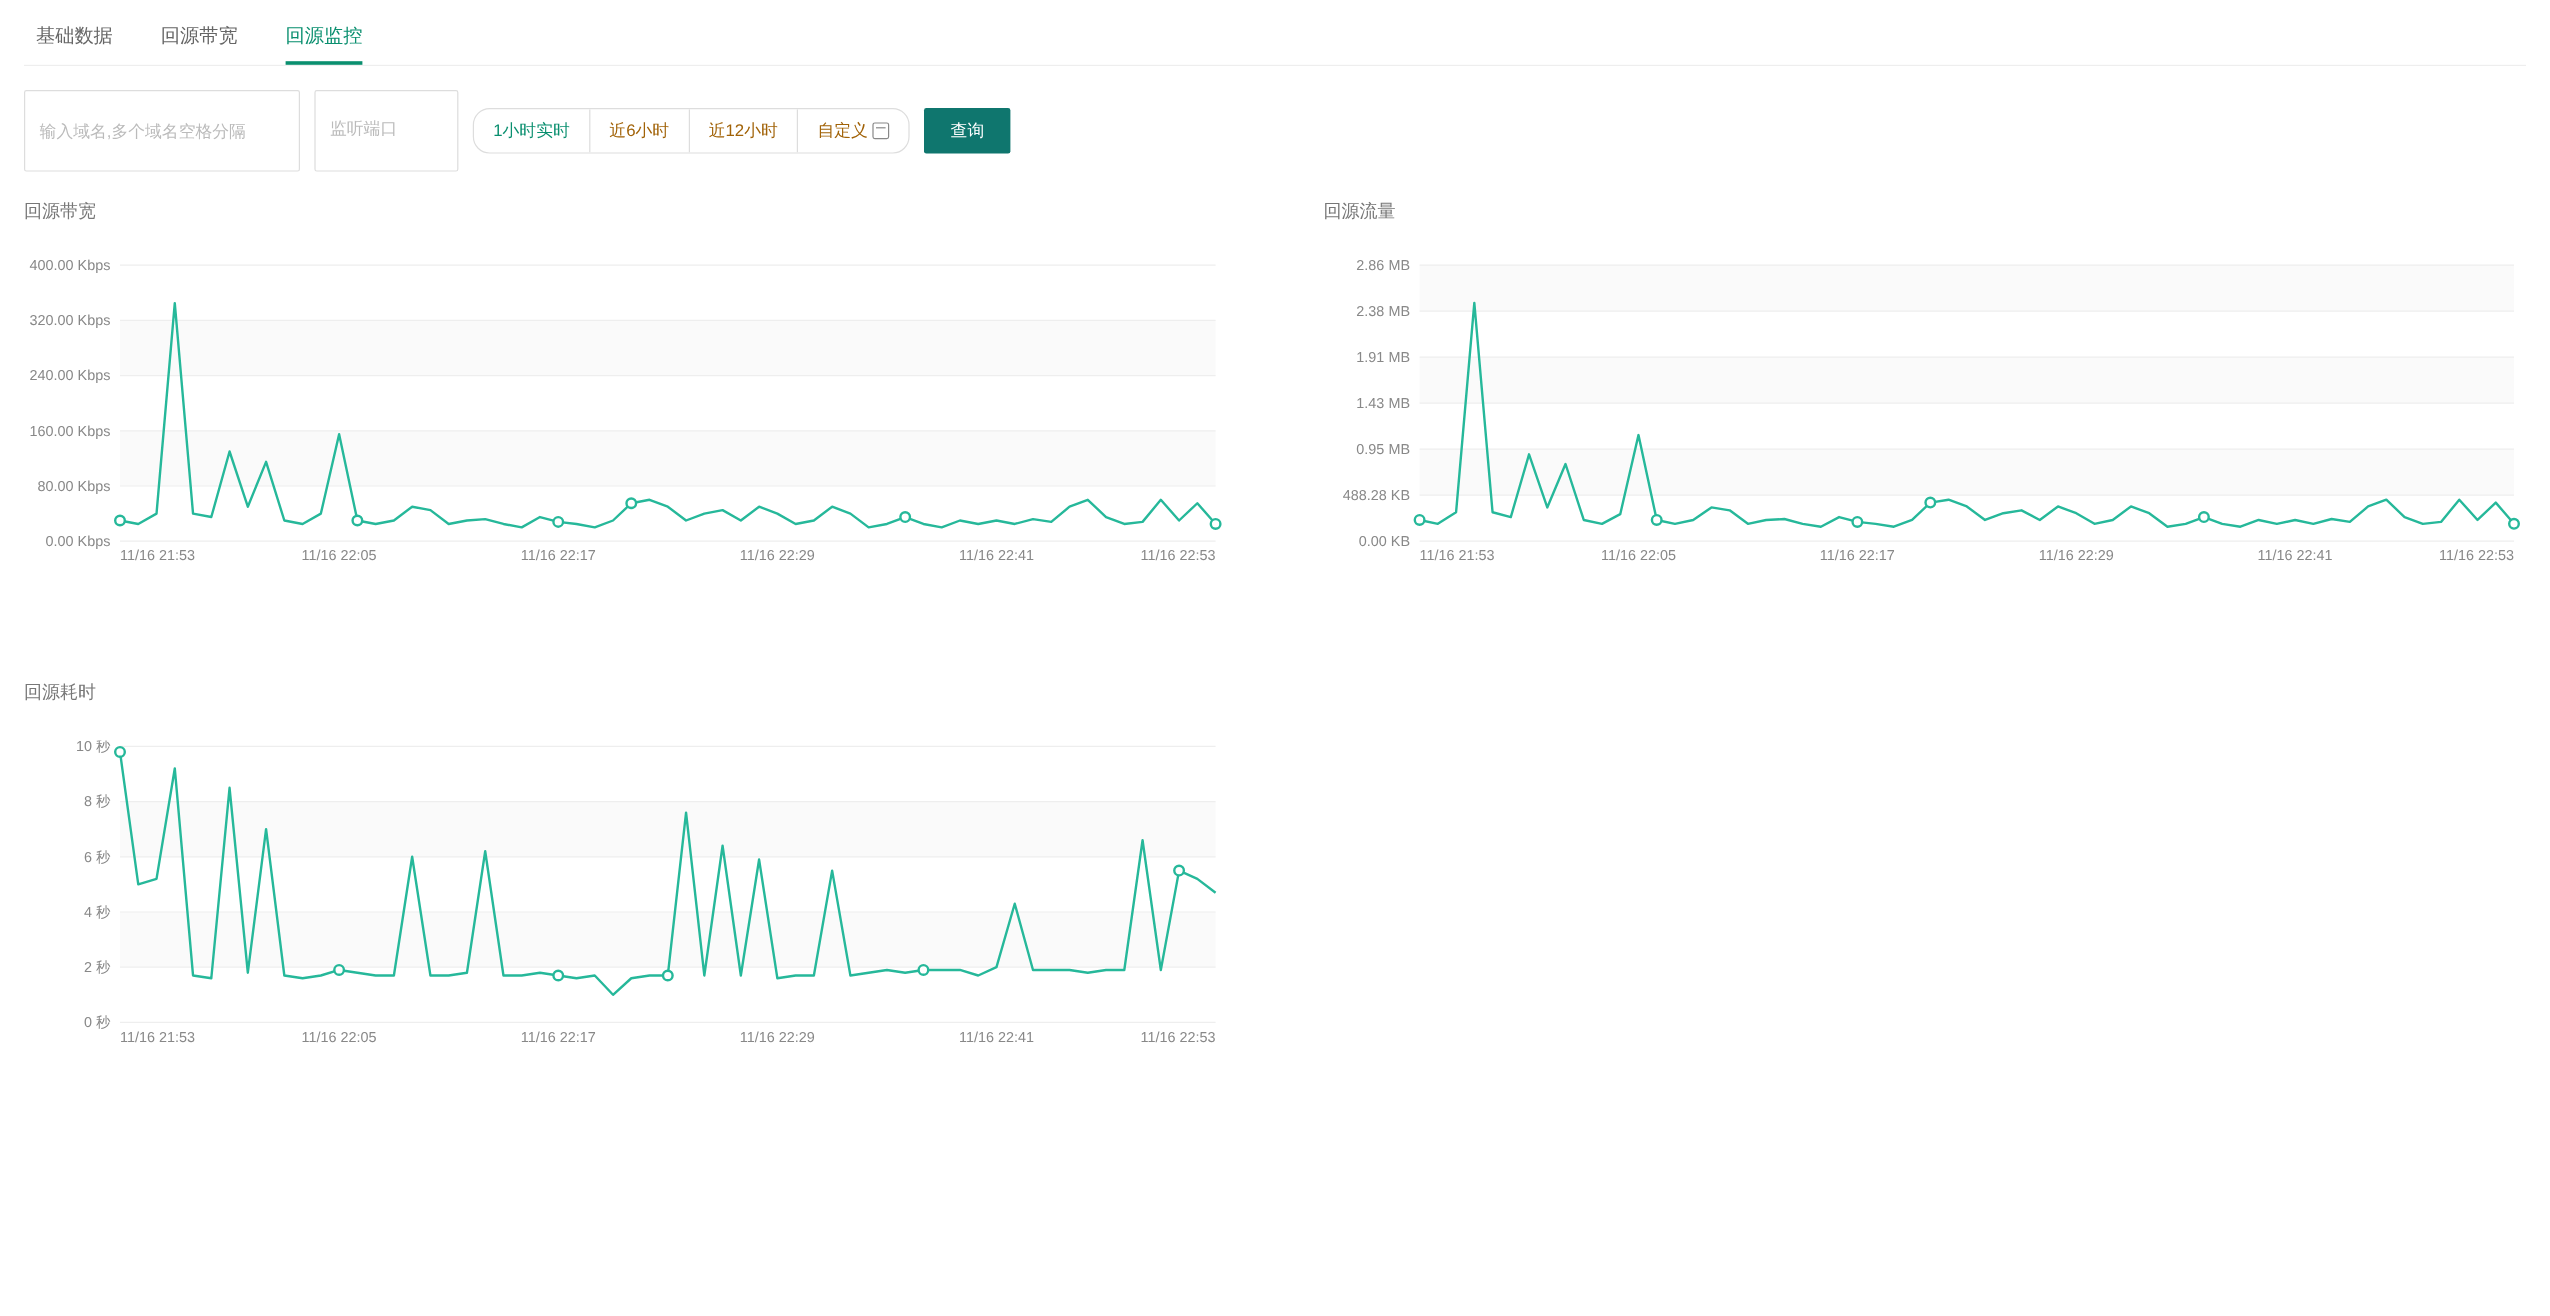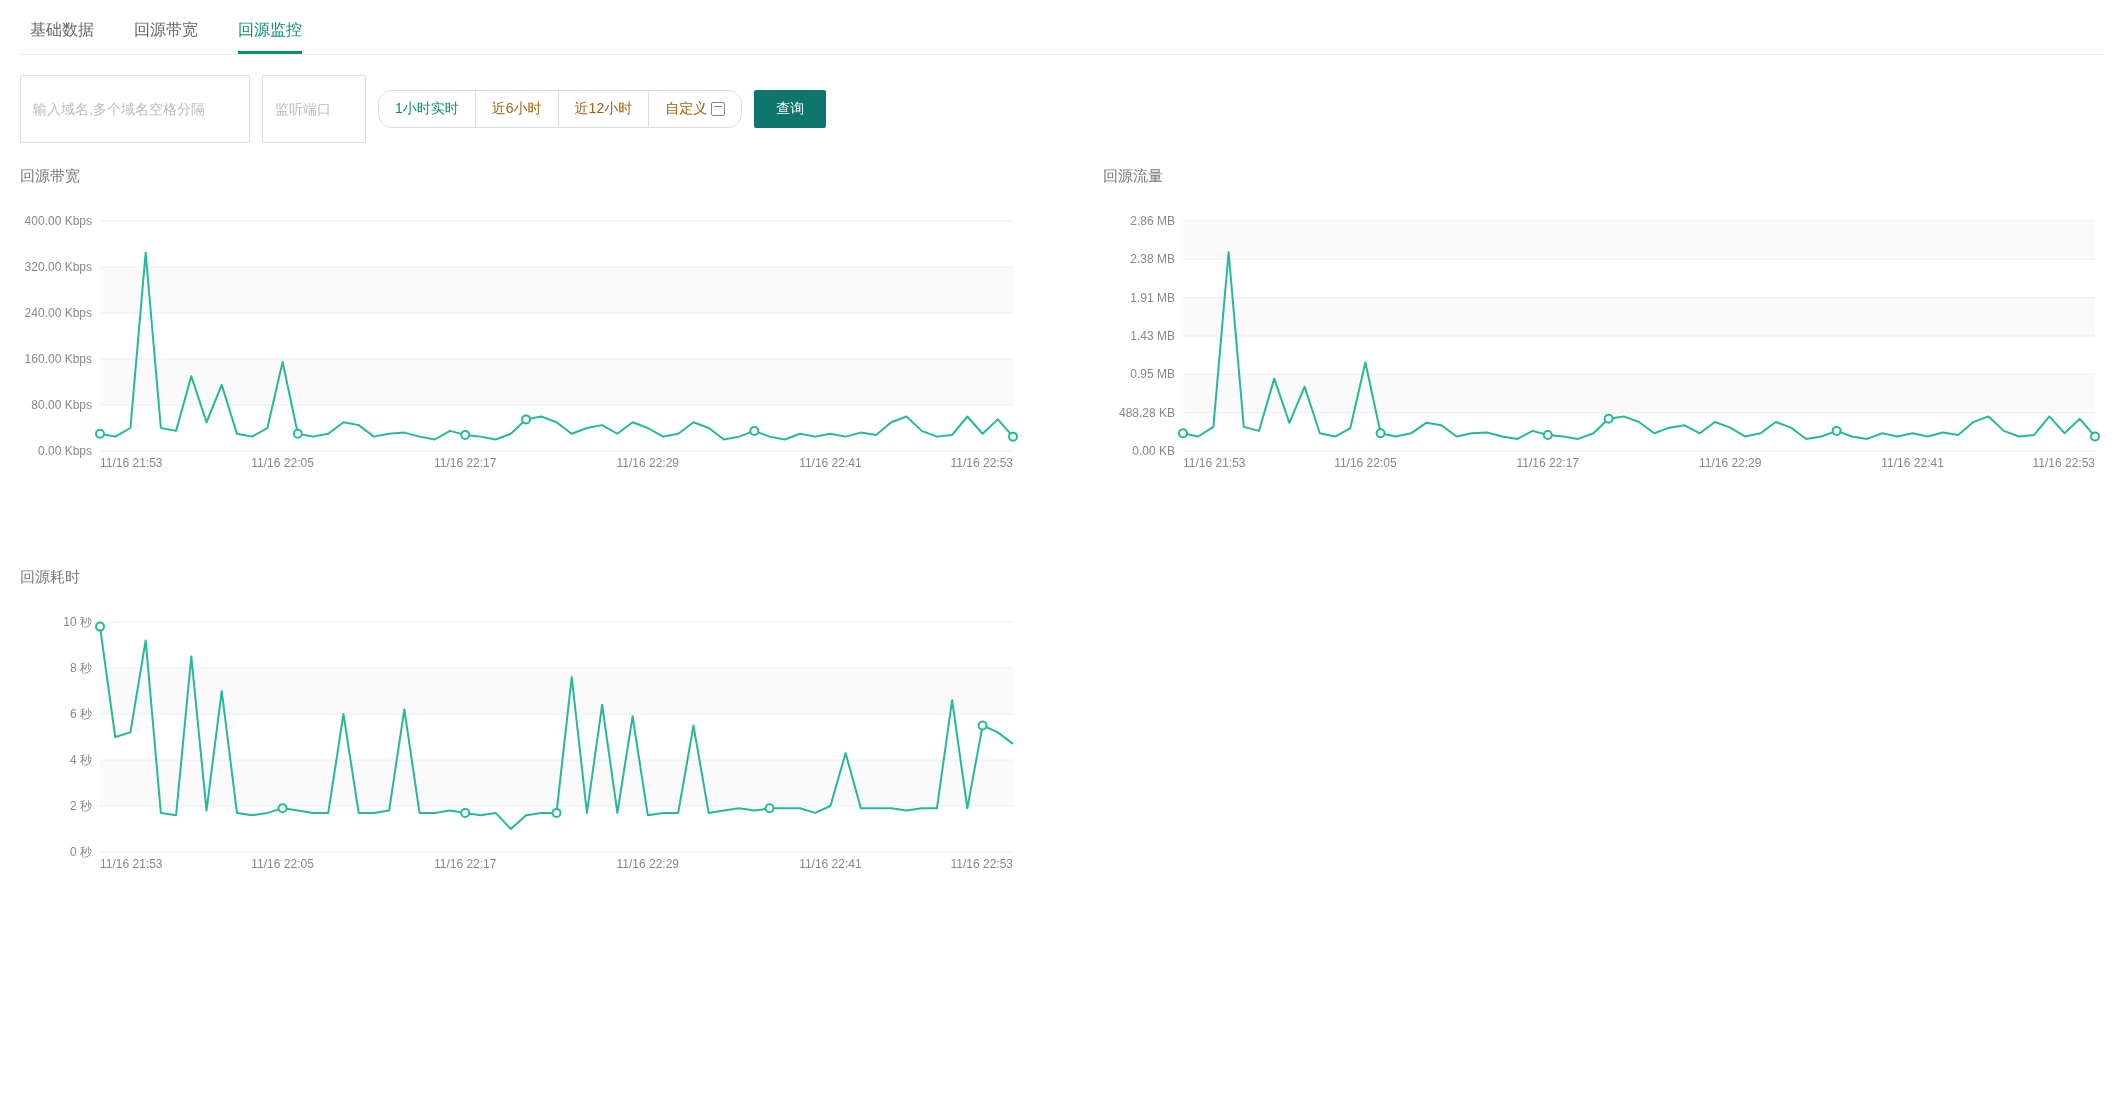--- a/index.html
+++ b/index.html
@@ -34,21 +34,21 @@
     align-items: center;
   }
   .input {
     border: 1px solid #ddd;
     padding: 25px 12px;
     font-size: 14px;
     color: #a21caf;
     border-radius: 2px;
   }
   .input.wide { width: 230px; }
-  .input.narrow { width: 104px; }
+  .input.narrow { width: 120px; font-family: Liberation Serif, serif; }
   .input::placeholder { color: #bbb; }
   .btn-group {
     display: flex;
     border: 1px solid #ddd;
     border-radius: 14px;
     overflow: hidden;
   }
   .btn-group .opt {
     padding: 9px 16px;
     font-size: 14px;

